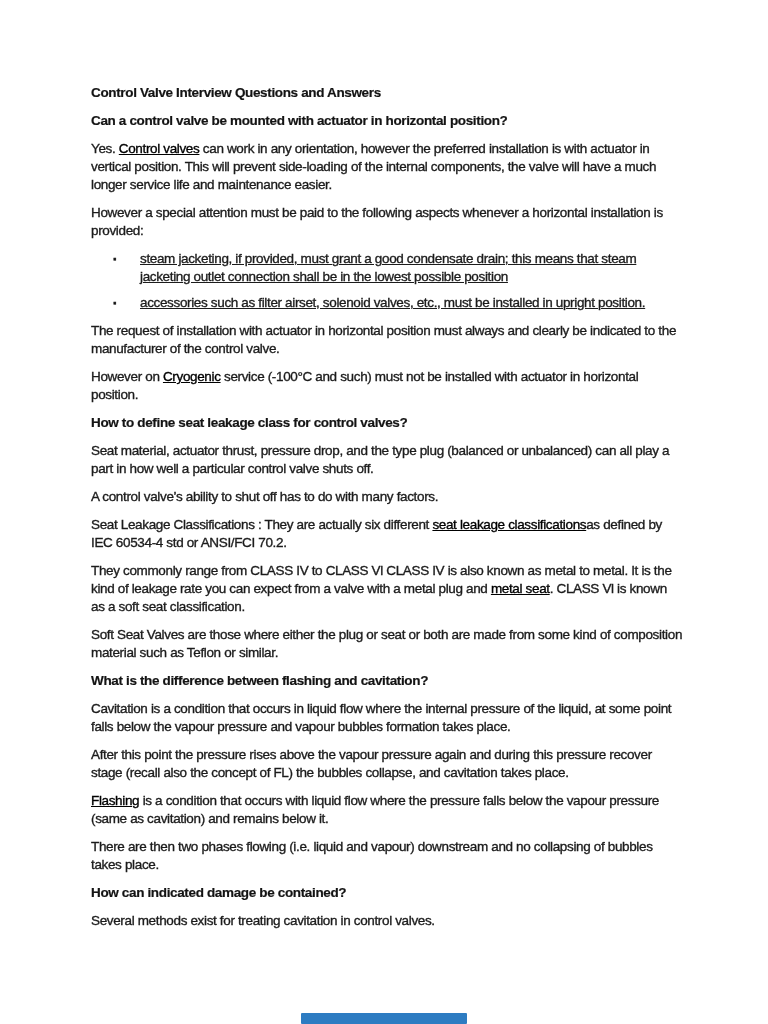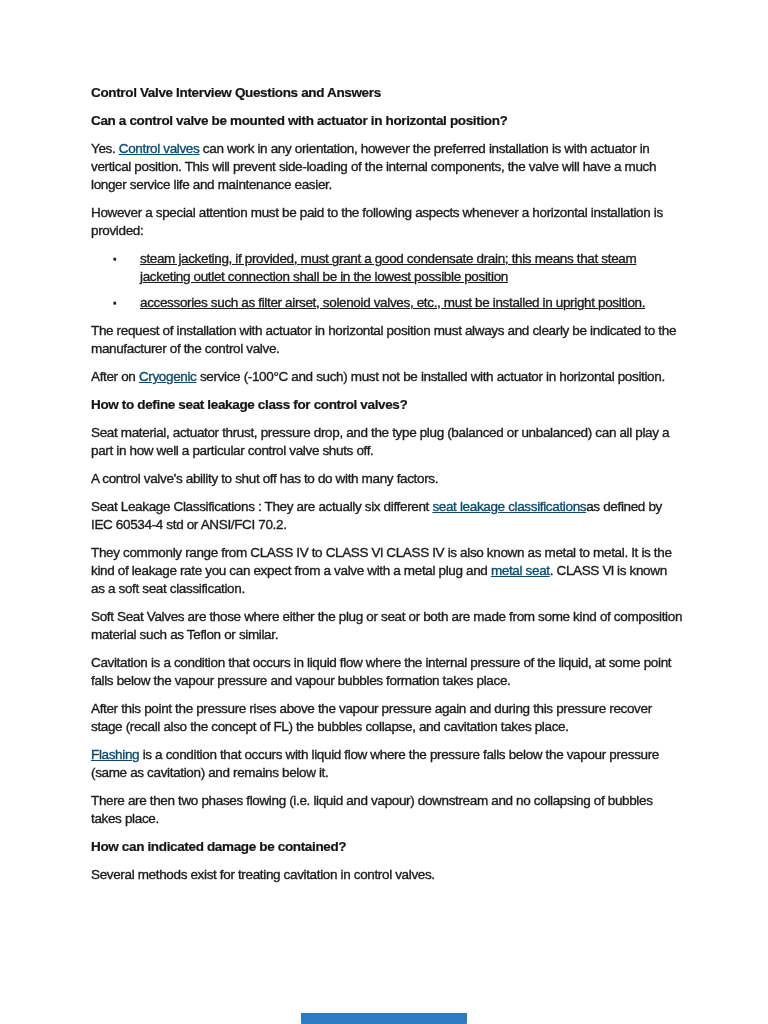--- a/index.html
+++ b/index.html
@@ -38,21 +38,21 @@
   }
   ul.bullets li:last-child{margin-bottom:0;}
   .bullet-marker{
     flex:0 0 27px;
     font-size:9px;
     line-height:18px;
     color:#141414;
   }
   .bullet-text{flex:1;text-decoration:underline;}
   a.doclink{
-    color:#0c4a6e;
+    color:#000000;
     text-decoration:underline;
     cursor:pointer;
     text-align:right;
     -webkit-text-stroke:0.35px currentColor;
   }
   .scroll-indicator{
     position:absolute;
     left:301px;top:1013px;
     width:166px;height:11px;
     background:#2d7cc2;
@@ -73,27 +73,28 @@
         <li>
           <span class="bullet-marker">▪</span>
           <span class="bullet-text"><span>steam jacketing, if provided, must grant a good condensate drain; this means that steam jacketing outlet connection shall be in the lowest possible position</span></span>
         </li>
         <li>
           <span class="bullet-marker">▪</span>
           <span class="bullet-text"><span>accessories such as filter airset, solenoid valves, etc., must be installed in upright position.</span></span>
         </li>
       </ul>
       <p class="para"><span>The request of installation with actuator in horizontal position must always and clearly be indicated to the manufacturer of the control valve.</span></p>
-      <p class="para"><span>After on </span><a class="doclink">Cryogenic</a><span> service (-100°C and such) must not be installed with actuator in horizontal position.</span></p>
+      <p class="para"><span>However on </span><a class="doclink">Cryogenic</a><span> service (-100°C and such) must not be installed with actuator in horizontal position.</span></p>
       <p class="question"><span>How to define seat leakage class for control valves?</span></p>
       <p class="para"><span>Seat material, actuator thrust, pressure drop, and the type plug (balanced or unbalanced) can all play a part in how well a particular control valve shuts off.</span></p>
       <p class="para"><span>A control valve’s ability to shut off has to do with many factors.</span></p>
       <p class="para"><span>Seat Leakage Classifications : They are actually six different </span><a class="doclink">seat leakage classifications</a><span>as defined by IEC 60534-4 std or ANSI/FCI 70.2.</span></p>
       <p class="para"><span>They commonly range from CLASS IV to CLASS Vl CLASS IV is also known as metal to metal. It is the kind of leakage rate you can expect from a valve with a metal plug and </span><a class="doclink">metal seat</a><span>. CLASS Vl is known as a soft seat classification.</span></p>
       <p class="para"><span>Soft Seat Valves are those where either the plug or seat or both are made from some kind of composition material such as Teflon or similar.</span></p>
+      <p class="question"><span>What is the difference between flashing and cavitation?</span></p>
       <p class="para"><span>Cavitation is a condition that occurs in liquid flow where the internal pressure of the liquid, at some point falls below the vapour pressure and vapour bubbles formation takes place.</span></p>
       <p class="para"><span>After this point the pressure rises above the vapour pressure again and during this pressure recover stage (recall also the concept of FL) the bubbles collapse, and cavitation takes place.</span></p>
       <p class="para"><a class="doclink">Flashing</a><span> is a condition that occurs with liquid flow where the pressure falls below the vapour pressure (same as cavitation) and remains below it.</span></p>
       <p class="para"><span>There are then two phases flowing (i.e. liquid and vapour) downstream and no collapsing of bubbles takes place.</span></p>
       <p class="question"><span>How can indicated damage be contained?</span></p>
       <p class="para"><span>Several methods exist for treating cavitation in control valves.</span></p>
     </div>
   <div class="scroll-indicator"></div>
 </div>
 

